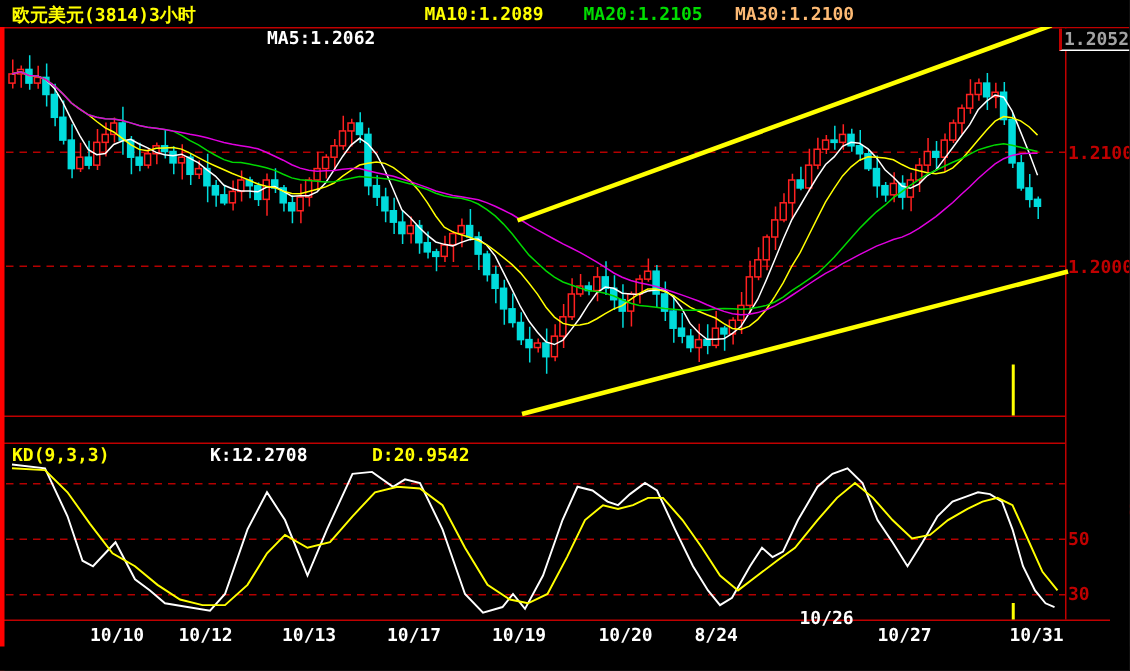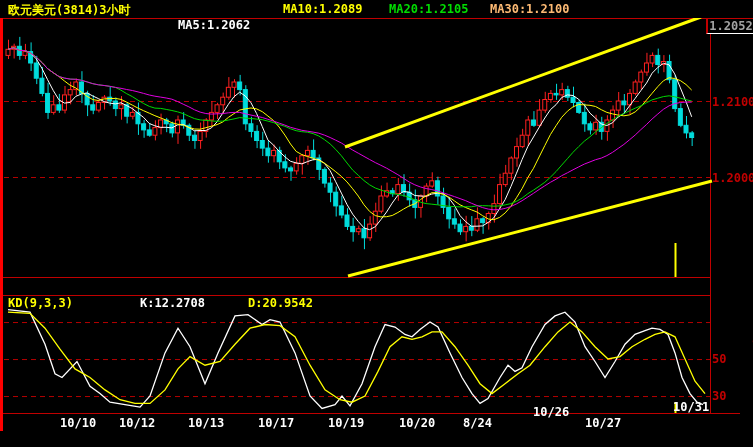--- a/index.html
+++ b/index.html
@@ -349,14 +349,14 @@
     <span class="abs axis-label" style="left: 712px; top: 389px;">30</span>
     <span class="abs date-label" style="left: 60px; top: 416px;">10/10</span>
     <span class="abs date-label" style="left: 119px; top: 416px;">10/12</span>
     <span class="abs date-label" style="left: 188px; top: 416px;">10/13</span>
     <span class="abs date-label" style="left: 258px; top: 416px;">10/17</span>
     <span class="abs date-label" style="left: 328px; top: 416px;">10/19</span>
     <span class="abs date-label" style="left: 399px; top: 416px;">10/20</span>
     <span class="abs date-label" style="left: 463px; top: 416px;">8/24</span>
     <span class="abs date-label" style="left: 533px; top: 405px;">10/26</span>
     <span class="abs date-label" style="left: 585px; top: 416px;">10/27</span>
-    <span class="abs date-label" style="left: 673px; top: 400px;">10/31</span>
+    <span class="abs date-label" style="left: 673px; top: 416px;">10/31</span>
   </div>
 
 </body></html>

